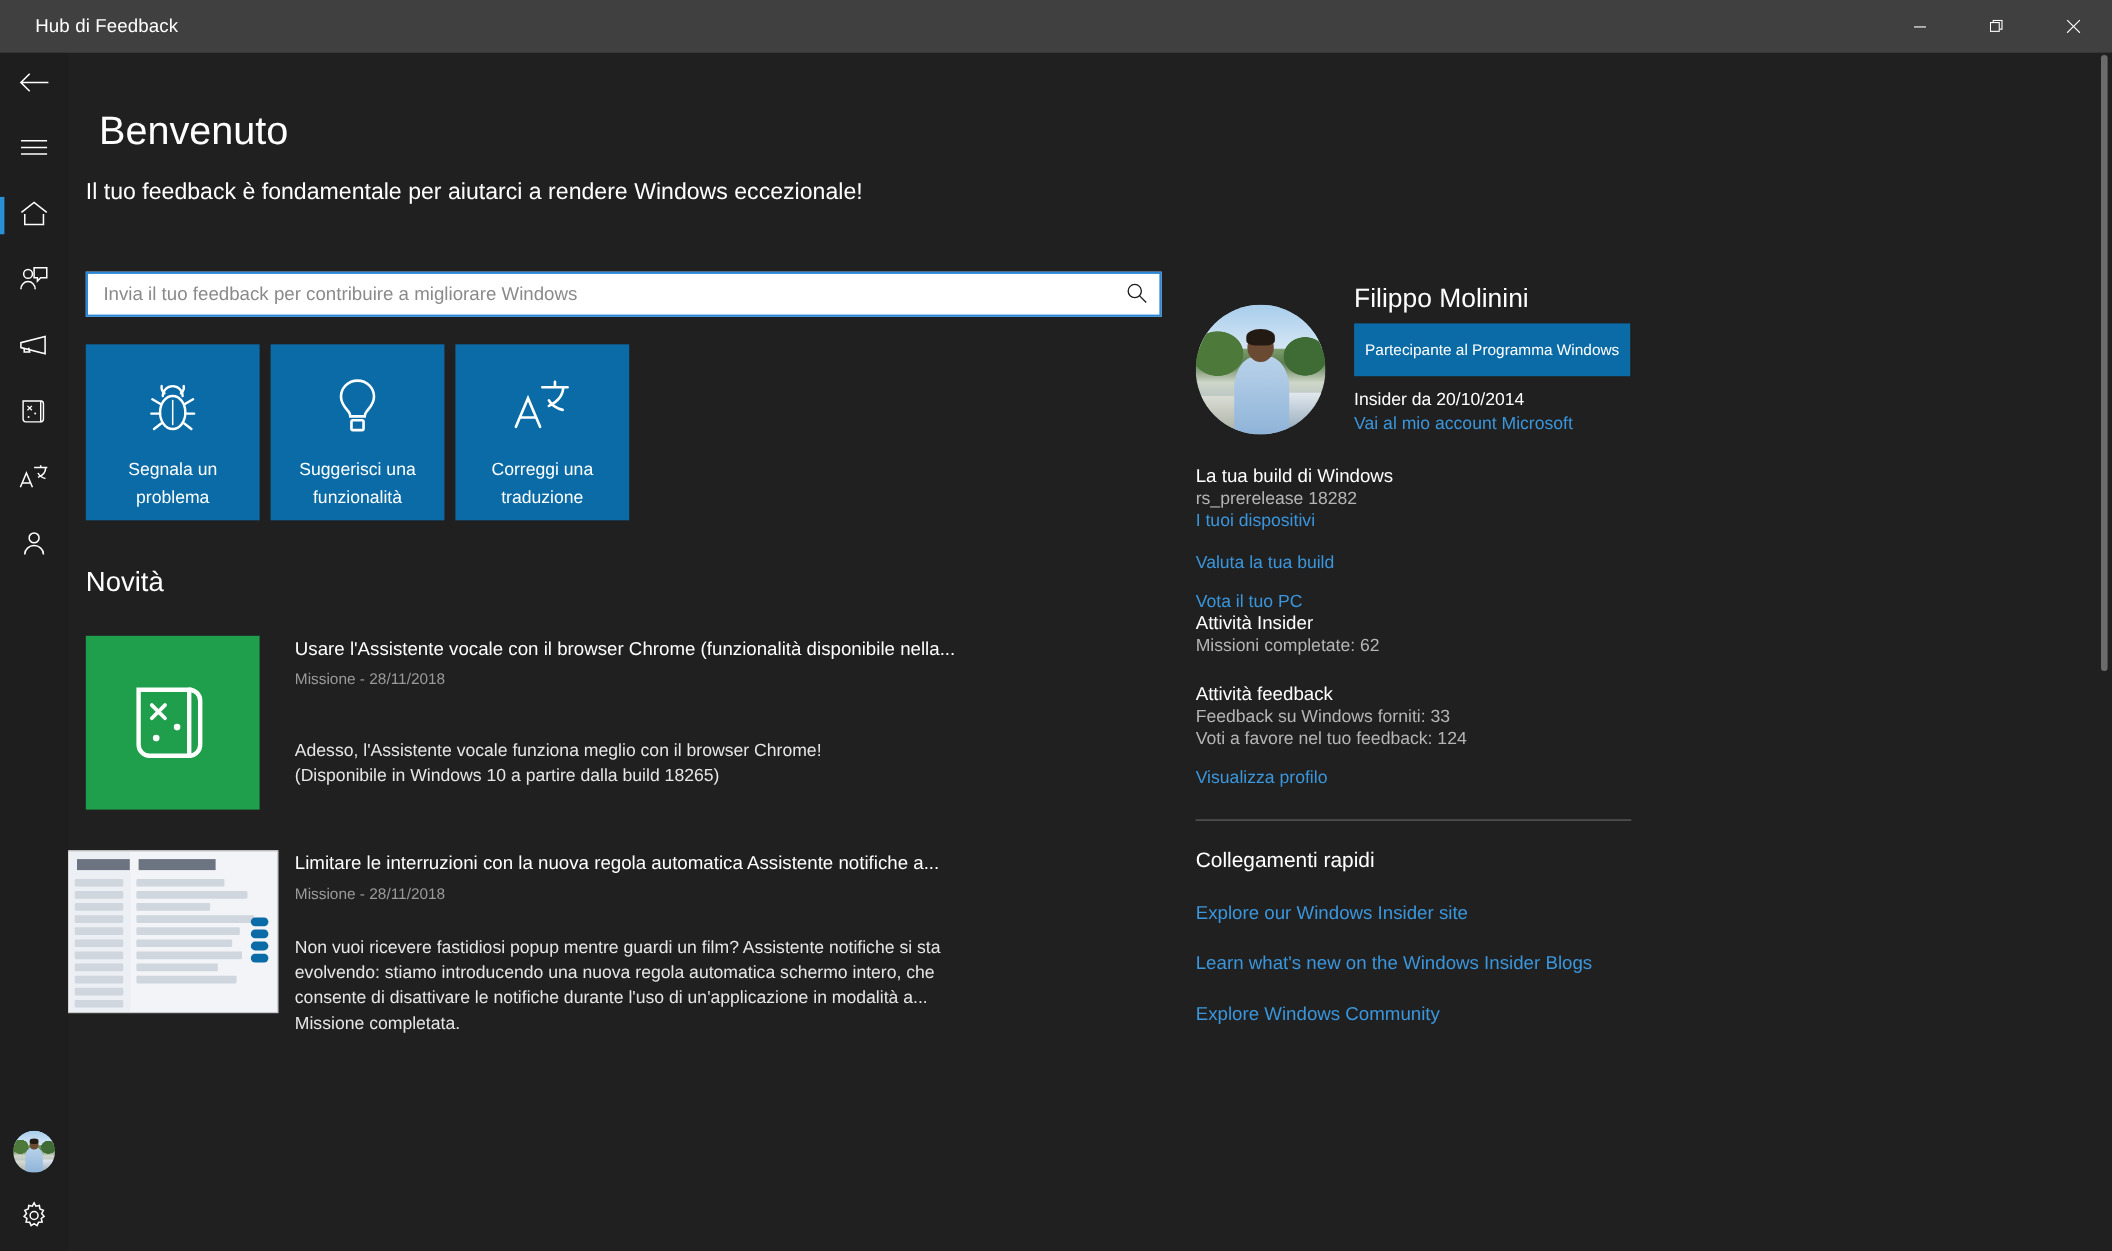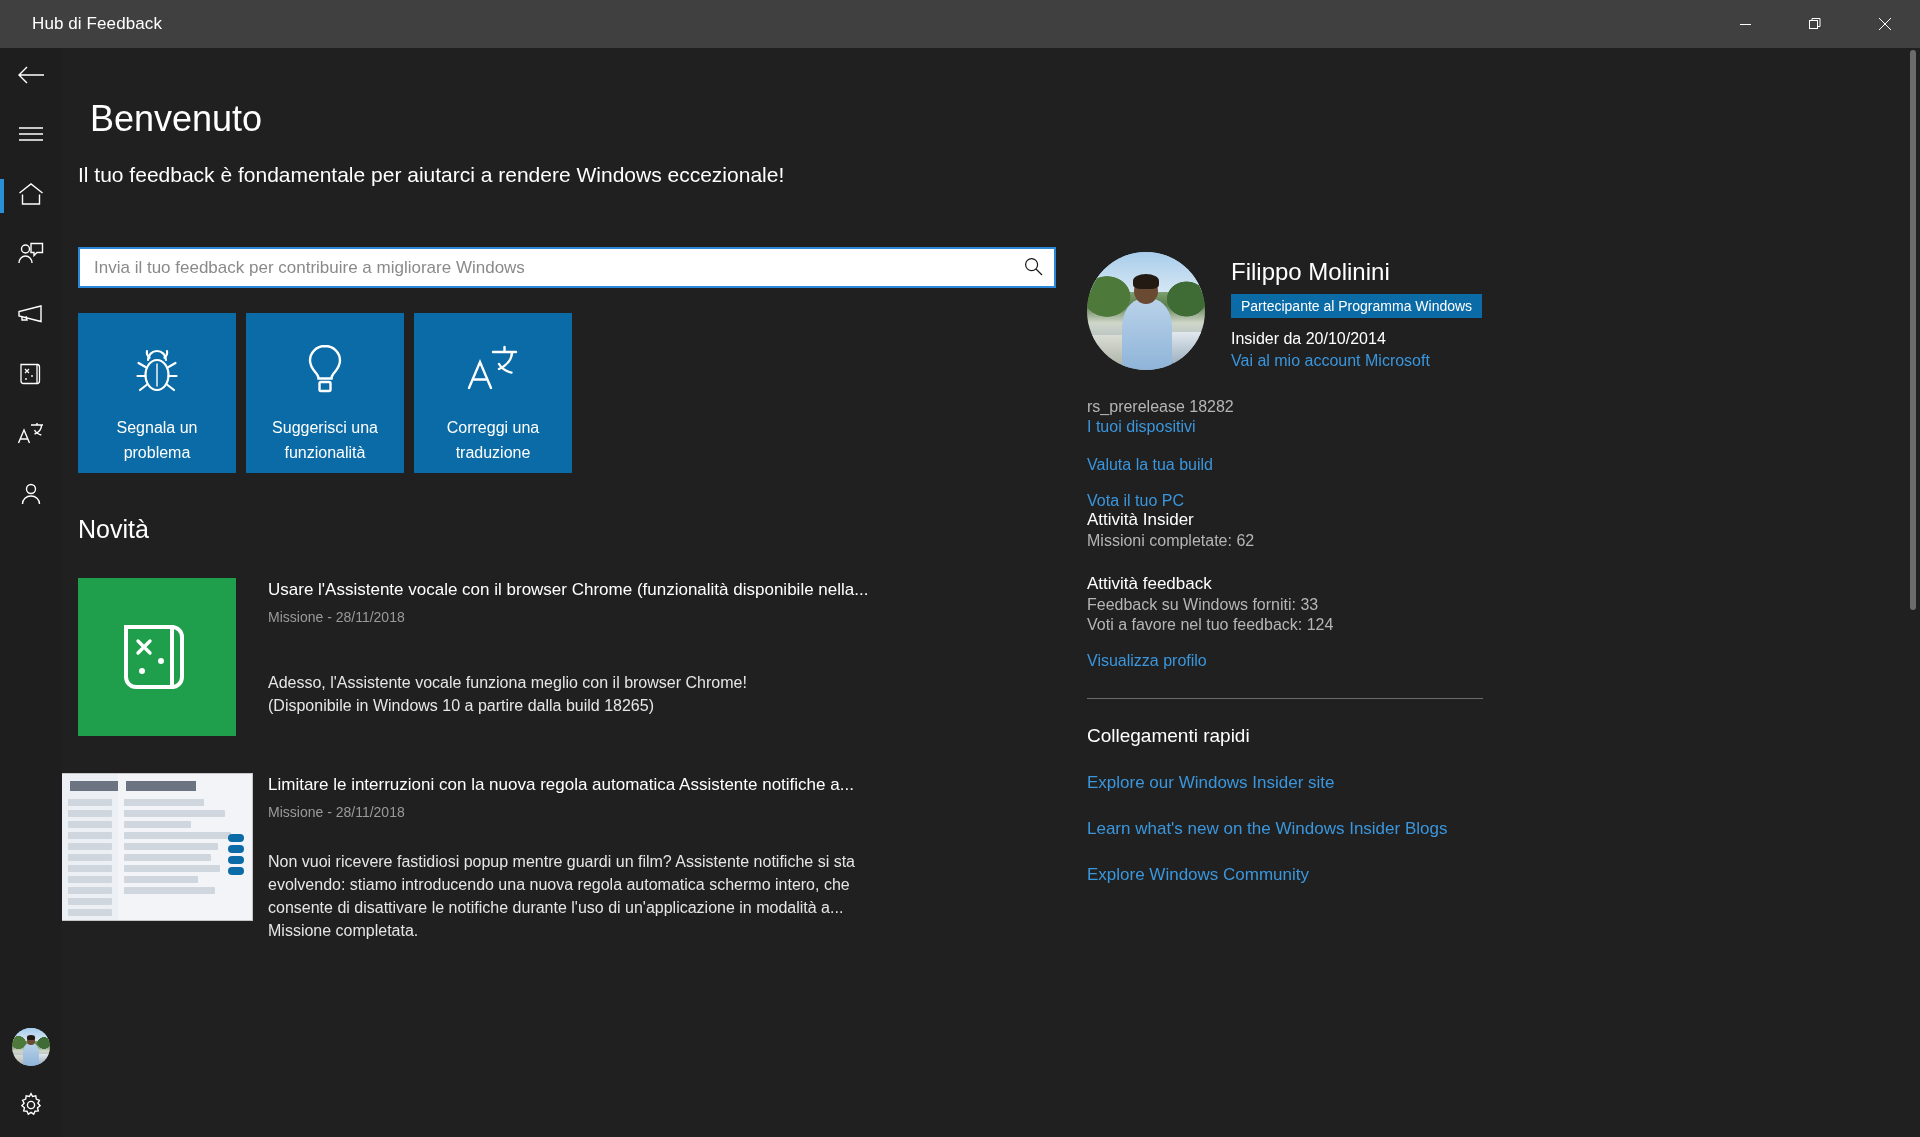--- a/index.html
+++ b/index.html
@@ -147,21 +147,21 @@
   
   .right { position: absolute; left: 1025px; top: 200px; width: 470px; }
   .profile { display: flex; align-items: flex-end; }
   .avatar-large {
     width: 118px; height: 118px; border-radius: 50%; flex: none;
   }
   .profile-info { margin-left: 26px; padding-top: 10px; }
   .profile-name { font-size: 24px; color: #ffffff; }
   .badge {
     display: inline-block; background: #0a6ba6; color: #ffffff; font-size: 14px;
-    padding: 4px 10px; margin-top: 8px; max-width: 256px;
+    padding: 16px 10px; margin-top: 8px; max-width: 256px;
     white-space: nowrap; overflow: hidden; text-overflow: clip;
   }
   .profile-since { font-size: 16px; color: #ffffff; margin-top: 8px; }
   .link {
     display: block; color: #3a96dd; font-size: 16px; text-decoration: none; cursor: pointer;
   }
   .stat-block { margin-top: 24px; }
   .stat-head { font-size: 17px; color: #ffffff; }
   .stat-sub { font-size: 16px; color: #b5b5b5; margin-top: 2px; }
   .divider { height: 1px; background: #6a6a6a; margin: 28px 0 0 0; width: 396px; }
@@ -444,20 +444,21 @@
       </div>
       <div class="profile-info">
         <div class="profile-name">Filippo Molinini</div>
         <div class="badge">Partecipante al Programma Windows</div>
         <div class="profile-since">Insider da 20/10/2014</div>
         <a class="link" style="margin-top:4px">Vai al mio account Microsoft</a>
       </div>
     </div>
 
     <div class="stat-block" style="margin-top:28px">
+      <div class="stat-head">La tua build di Windows</div>
       <div class="stat-sub">rs_prerelease 18282</div>
       <a class="link" style="margin-top:2px">I tuoi dispositivi</a>
       <a class="link" style="margin-top:20px">Valuta la tua build</a>
       <a class="link" style="margin-top:18px">Vota il tuo PC</a>
     </div>
 
     <div>
       <div class="stat-head">Attività Insider</div>
       <div class="stat-sub">Missioni completate: 62</div>
     </div>

